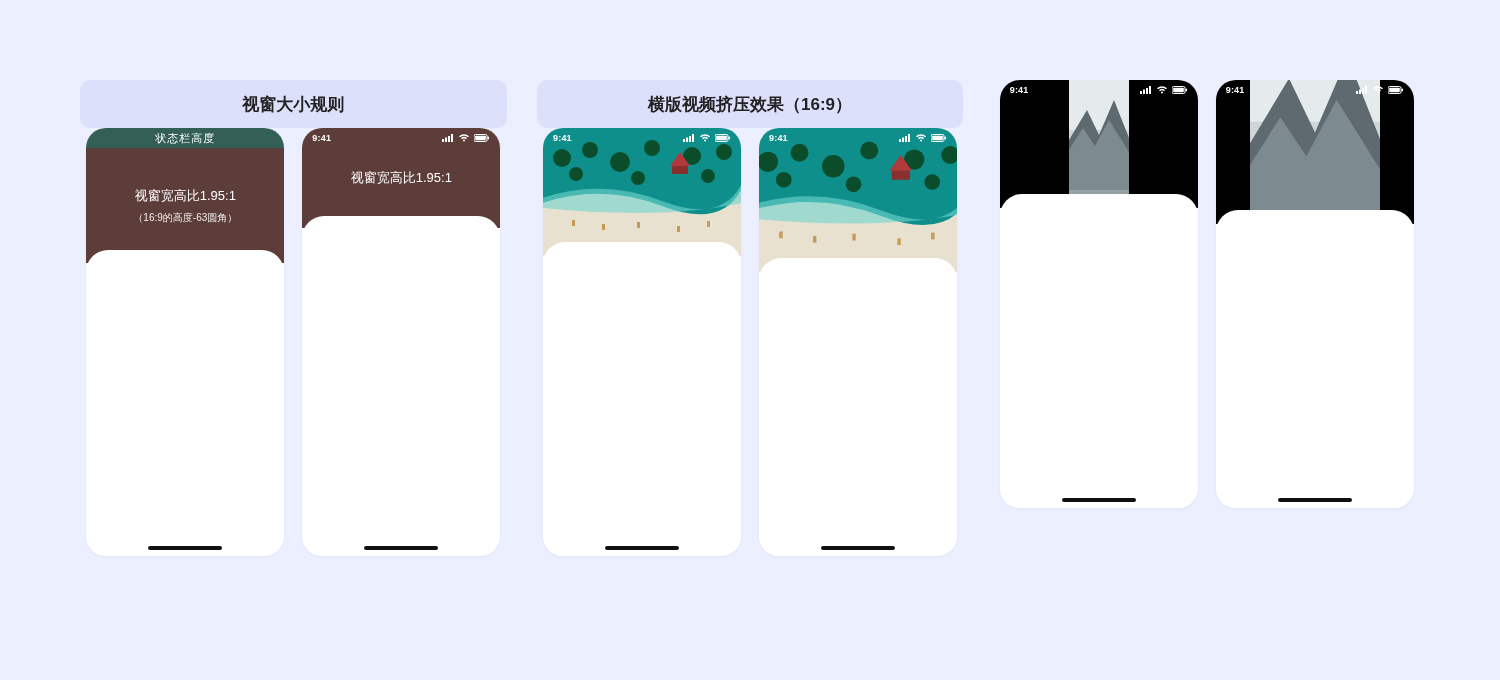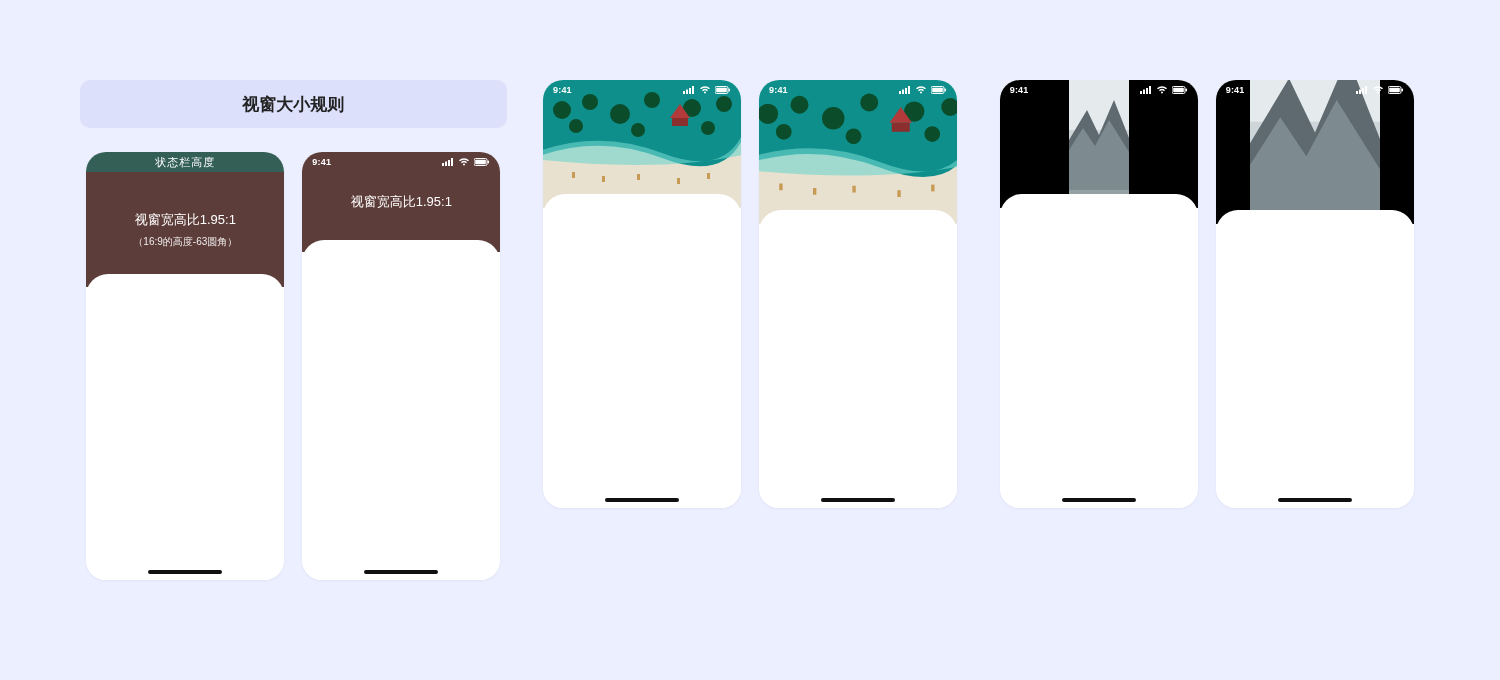--- a/index.html
+++ b/index.html
@@ -23,21 +23,20 @@
   .col-title {
     background: #dde0fb;
     border-radius: 10px;
     height: 48px;
     display: flex;
     align-items: center;
     justify-content: center;
     font-size: 17px;
     font-weight: 600;
     color: #222;
-    margin-bottom: 24px;
     flex: none;
   }
   .phones {
     display: flex;
     gap: 18px;
     justify-content: center;
   }
   .phone {
     width: 198px;
     height: 428px;
@@ -225,20 +224,21 @@
           <div class="big">视窗宽高比1.95:1</div>
         </div>
         <div class="sheet-round s1"></div>
         <div class="home-indicator"></div>
       </div>
 
     </div>
   </div>
 
   <div class="col">
+    <div class="col-title">横版视频挤压效果（16:9）</div>
     <div class="phones">
 
       <div class="phone">
         <div class="vidhead">
           <svg class="bg beach" viewBox="0 0 200 128" preserveAspectRatio="xMidYMid slice">
             <rect width="200" height="128" fill="#0e8f8b"></rect>
             <path d="M0 75 Q60 55 120 78 T200 60 V128 H0 Z" fill="#e9e1cf"></path>
             <path d="M0 70 Q60 50 120 73 T200 55 V75 Q120 92 0 80 Z" fill="#6fd6cf" opacity="0.6"></path>
             <g fill="#0b4d2a">
                 <circle cx="20" cy="30" r="9"></circle>

